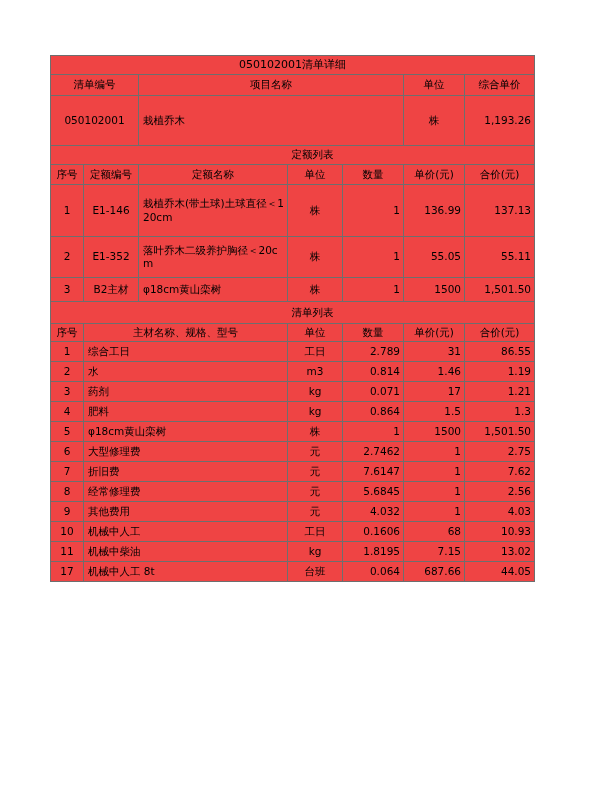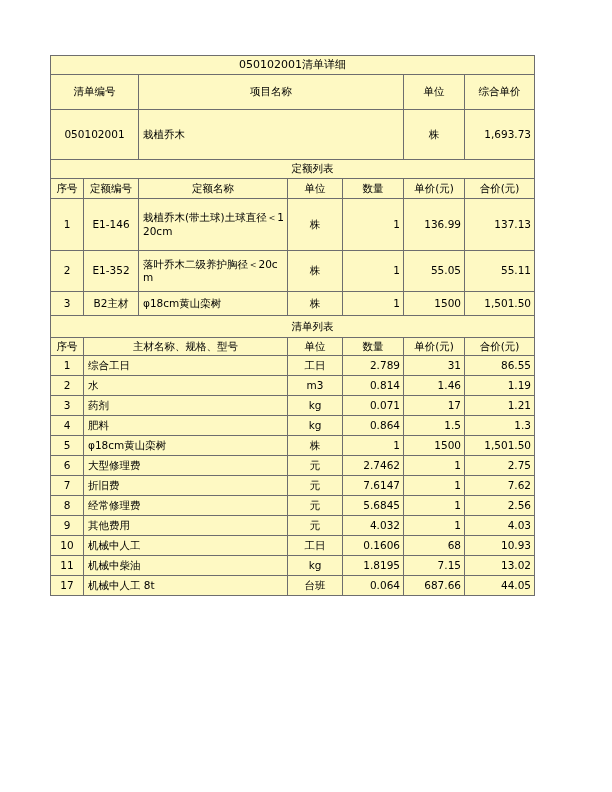--- a/index.html
+++ b/index.html
@@ -13,38 +13,38 @@
   }
   .doc-table-wrap {
     position: absolute;
     left: 50px; top: 55px;
     width: 484px;
   }
   table {
     border-collapse: collapse;
     table-layout: fixed;
     width: 484px;
-    background: #fef9c3;
+    background: #ef4444;
   }
   td {
     border: 1px solid #6e6e6e;
     font-size: 10.5px;
     line-height: 1.25;
     vertical-align: middle;
     overflow: hidden;
     word-break: break-all;
   }
   .title-cell { text-align: center; font-size: 11px; }
   .sec-cell   { text-align: center; font-size: 10.5px; padding-left: 40px; }
   .hdr        { text-align: center; }
   .ac { text-align: center; }
   .al { text-align: left;  padding-left: 4px; padding-right: 2px; }
   .ar { text-align: right; padding-right: 3px; }
   tr.h-title  { height: 19px; }
-  tr.h-hdr    { height: 35px; }
+  tr.h-hdr    { height: 21px; }
   tr.h-item   { height: 50px; }
   tr.h-sec1   { height: 19px; }
   tr.h-qhdr   { height: 20px; }
   tr.h-q1     { height: 52px; }
   tr.h-q2     { height: 41px; }
   tr.h-q3     { height: 24px; }
   tr.h-sec2   { height: 22px; }
   tr.h-dhdr   { height: 18px; }
   tr.h-drow   { height: 20px; }
 </style>
@@ -72,21 +72,21 @@
       <td colspan="2" class="hdr">清单编号</td>
       <td colspan="3" class="hdr">项目名称</td>
       <td class="hdr">单位</td>
       <td class="hdr">综合单价</td>
     </tr>
 
     <tr class="h-item">
       <td colspan="2" class="ac">050102001</td>
       <td colspan="3" class="al">栽植乔木</td>
       <td class="ac">株</td>
-      <td class="ar">1,693.73</td>
+      <td class="ar">1,193.26</td>
     </tr>
 
     <tr class="h-sec1">
       <td colspan="7" class="sec-cell">定额列表</td>
     </tr>
 
     <tr class="h-qhdr">
       <td class="hdr">序号</td>
       <td class="hdr">定额编号</td>
       <td class="hdr">定额名称</td>

